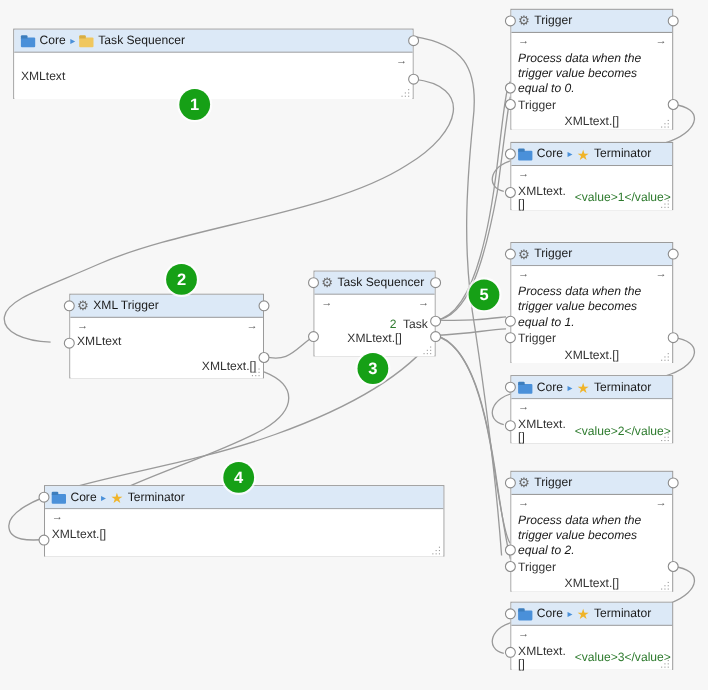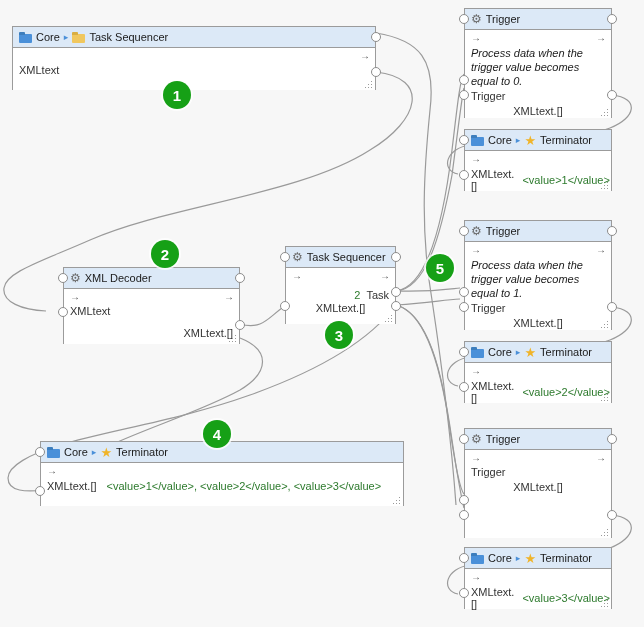--- a/index.html
+++ b/index.html
@@ -163,21 +163,21 @@
     <span class="port right" style="top:5px;"></span>
     <span class="port right" style="top:40px;"></span>
   </div>
   <div class="badge" style="left:163px; top:81px;">
       <span>1</span>
     </div>
 
   <div class="node" style="left:63px; top:267px; width:177px; height:77px;">
     <div class="node-header">
       <span class="ico gear">⚙</span>
-      <span>XML Decoder</span>
+      <span>XML Trigger</span>
     </div>
     <div class="node-body" style="height:55px;">
       <div class="arrow-row">
           <span class="l">→</span>
           <span class="r">→</span>
         </div>
       <div class="gry" style="margin-top:2px;">XMLtext</div>
       <div class="pad-r gry" style="margin-top:10px;">XMLtext.[]</div>
       <div class="grip">
           <i style="right:0;bottom:0"></i>
@@ -239,21 +239,20 @@
       <span class="star">★</span>
       <span>Terminator</span>
     </div>
     <div class="node-body" style="height:43px;">
       <div class="arrow-row">
           <span class="l">→</span>
           <span class="r"></span>
         </div>
       <div class="rowline" style="gap:10px; margin-top:3px;">
         <span class="gry">XMLtext.[]</span>
-        <span class="green">&lt;value&gt;1&lt;/value&gt;, &lt;value&gt;2&lt;/value&gt;, &lt;value&gt;3&lt;/value&gt;</span>
       </div>
       <div class="grip">
           <i style="right:0;bottom:0"></i>
           <i style="right:3px;bottom:0"></i>
           <i style="right:6px;bottom:0"></i>
           <i style="right:0;bottom:3px"></i>
           <i style="right:3px;bottom:3px"></i>
           <i style="right:0;bottom:6px"></i>
         </div>
     </div>
@@ -388,20 +387,21 @@
   <div class="node" style="left:464px; top:428px; width:148px; height:110px;">
     <div class="node-header">
       <span class="ico gear">⚙</span>
       <span>Trigger</span>
     </div>
     <div class="node-body" style="height:88px;">
       <div class="arrow-row">
           <span class="l">→</span>
           <span class="r">→</span>
         </div>
+      <div class="desc">Process data when the trigger value becomes equal to 2.</div>
       <div class="gry" style="margin-top:2px;">Trigger</div>
       <div class="gry" style="text-align:center; margin-top:3px;">XMLtext.[]</div>
       <div class="grip">
           <i style="right:0;bottom:0"></i>
           <i style="right:3px;bottom:0"></i>
           <i style="right:6px;bottom:0"></i>
           <i style="right:0;bottom:3px"></i>
           <i style="right:3px;bottom:3px"></i>
           <i style="right:0;bottom:6px"></i>
         </div>

